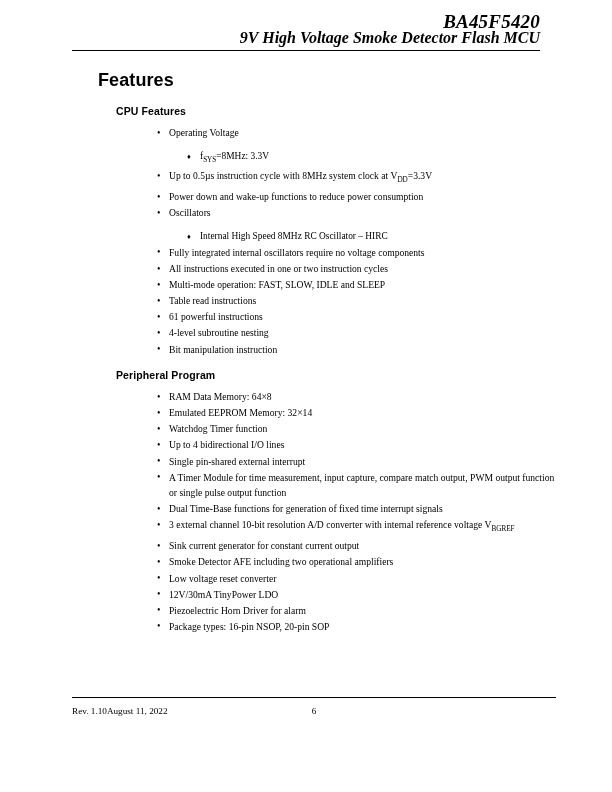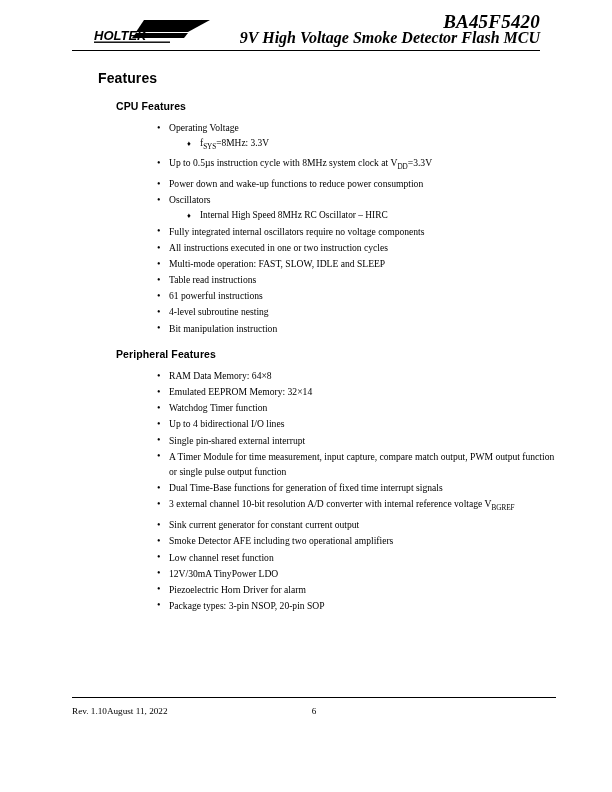--- a/index.html
+++ b/index.html
@@ -71,21 +71,21 @@
 
   
   .content {
     position: absolute;
     top: 62px;
     left: 72px;
     right: 56px;
   }
   h1.section-title {
     font-family: "Liberation Sans", sans-serif;
-    font-size: 14px;
+    font-size: 18px;
     font-weight: bold;
     margin: 8px 0 14px 26px;
     letter-spacing: 0.1px;
   }
   h2.sub-title {
     font-family: "Liberation Sans", sans-serif;
     font-size: 10.5px;
     font-weight: bold;
     margin: 12px 0 8px 44px;
     letter-spacing: 0.1px;
@@ -105,21 +105,21 @@
   }
   ul.bullets > li::before {
     content: "\2022";
     position: absolute;
     left: 1px;
     top: -0.5px;
     font-size: 10px;
   }
   ul.subbullets {
     list-style: none;
-    margin: 0 0 0 18px;
+    margin: 8px 0 0 18px;
     padding: 0;
   }
   ul.subbullets > li {
     position: relative;
     font-family: "Liberation Serif", serif;
     font-size: 9.4px;
     line-height: 15.4px;
     padding-left: 13px;
   }
   ul.subbullets > li::before {
@@ -158,28 +158,20 @@
     font-size: 9.2px;
   }
   .footer-left, .footer-right { position: relative; z-index: 2; }
 </style>
 </head>
 <body>
 
 <div class="page">
 
   <div class="header">
-    <div class="logo">
-      <svg width="120" height="26" viewBox="0 0 120 26" xmlns="http://www.w3.org/2000/svg">
-        <polygon points="52,2 104,2 118,2 96,14 44,14" fill="#000000"></polygon>
-        <polygon points="44,15 96,15 92,20 40,20" fill="#000000"></polygon>
-        <text x="2" y="22" font-family="Liberation Sans, sans-serif" font-size="13" font-weight="bold" font-style="italic" fill="#000000">HOLTEK</text>
-        <rect x="2" y="23.5" width="76" height="1.4" fill="#000000"></rect>
-      </svg>
-    </div>
     <div class="header-text">
       <div class="header-part">BA45F5420</div>
       <div class="header-title">9V High Voltage Smoke Detector Flash MCU</div>
     </div>
   </div>
   <div class="header-rule"></div>
 
   <div class="content">
     <h1 class="section-title">Features</h1>
 
@@ -201,36 +193,36 @@
       </li>
       <li><span>Fully integrated internal oscillators require no voltage components</span></li>
       <li><span>All instructions executed in one or two instruction cycles</span></li>
       <li><span>Multi-mode operation: FAST, SLOW, IDLE and SLEEP</span></li>
       <li><span>Table read instructions</span></li>
       <li><span>61 powerful instructions</span></li>
       <li><span>4-level subroutine nesting</span></li>
       <li><span>Bit manipulation instruction</span></li>
     </ul>
 
-    <h2 class="sub-title">Peripheral Features</h2>
+    <h2 class="sub-title">Peripheral Program</h2>
     <ul class="bullets">
       <li><span>RAM Data Memory: 64×8</span></li>
       <li><span>Emulated EEPROM Memory: 32×14</span></li>
       <li><span>Watchdog Timer function</span></li>
       <li><span>Up to 4 bidirectional I/O lines</span></li>
       <li><span>Single pin-shared external interrupt</span></li>
       <li><span>A Timer Module for time measurement, input capture, compare match output, PWM output function or single pulse output function</span></li>
       <li><span>Dual Time-Base functions for generation of fixed time interrupt signals</span></li>
       <li>3 external channel 10-bit resolution A/D converter with internal reference voltage V<span class="sub">BGREF</span></li>
       <li><span>Sink current generator for constant current output</span></li>
       <li><span>Smoke Detector AFE including two operational amplifiers</span></li>
-      <li><span>Low channel reset function</span></li>
+      <li><span>Low voltage reset converter</span></li>
       <li><span>12V/30mA TinyPower LDO</span></li>
       <li><span>Piezoelectric Horn Driver for alarm</span></li>
-      <li><span>Package types: 3-pin NSOP, 20-pin SOP</span></li>
+      <li><span>Package types: 16-pin NSOP, 20-pin SOP</span></li>
     </ul>
   </div>
 
   <div class="footer-rule"></div>
   <div class="footer">
     <div class="footer-left">Rev. 1.10</div>
     <div class="footer-center">6</div>
     <div class="footer-right">August 11, 2022</div>
   </div>
 

